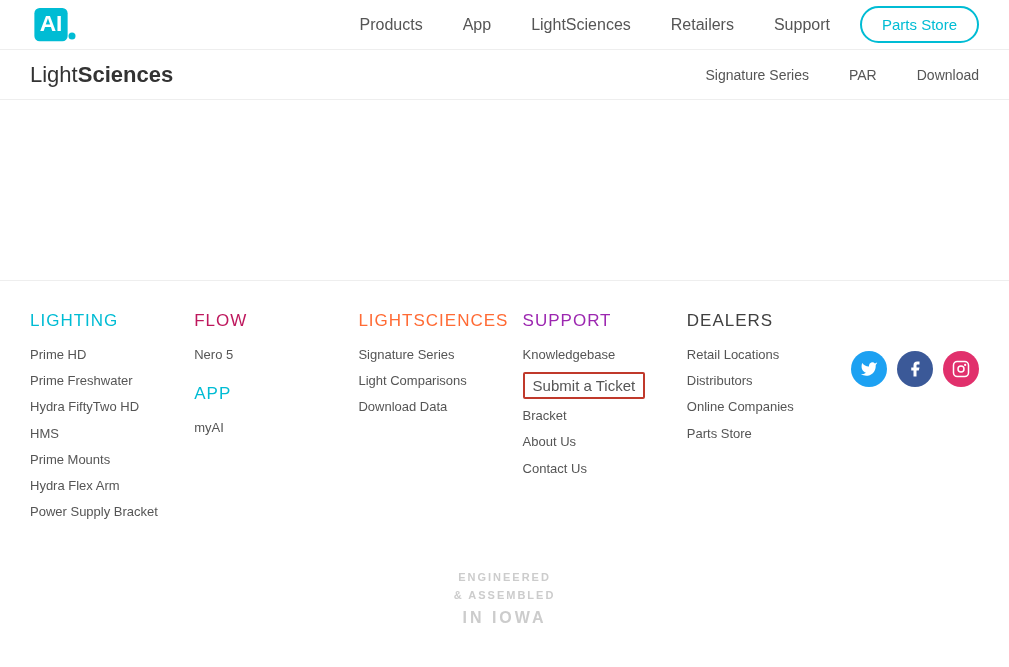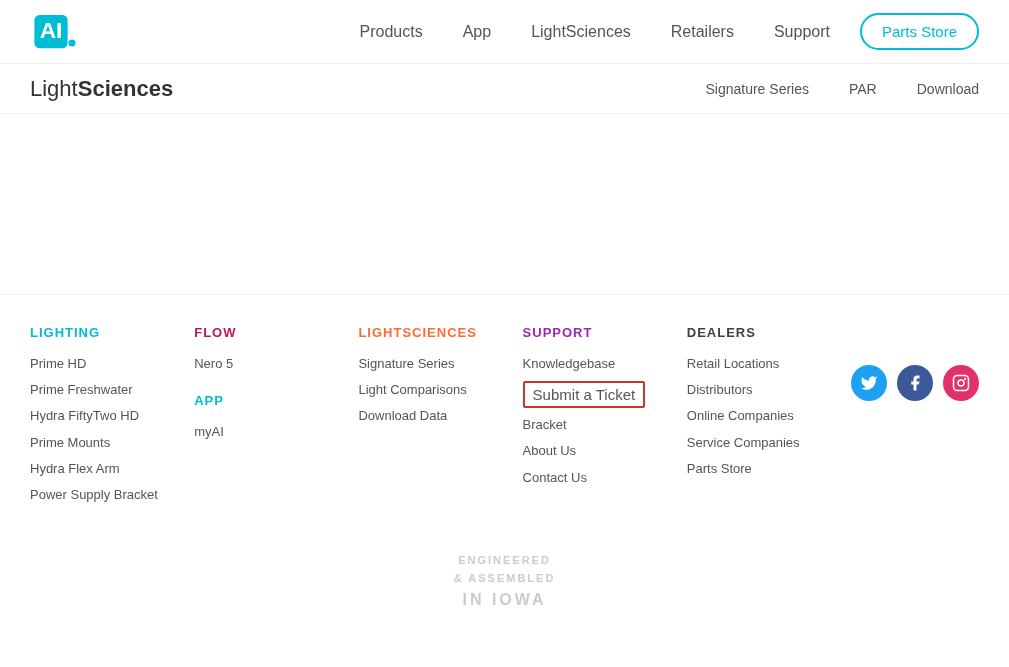--- a/index.html
+++ b/index.html
@@ -3,21 +3,21 @@
   <meta charset="utf-8">
   <style>
     * { margin: 0; padding: 0; box-sizing: border-box; }
     body { font-family: Arial, sans-serif; background: #fff; color: #333; font-size: 14px; }
 
     
     .top-nav {
       display: flex;
       align-items: center;
       padding: 0 30px;
-      height: 64px;
+      height: 50px;
       border-bottom: 1px solid #eee;
     }
     .logo-container {
       display: flex;
       align-items: center;
       margin-right: auto;
     }
     .logo-svg {
       width: 70px;
       height: 50px;
@@ -86,22 +86,22 @@
     .footer-columns {
       display: flex;
       gap: 0;
       margin-bottom: 30px;
     }
     .footer-col {
       flex: 1;
       min-width: 120px;
     }
     .footer-col-heading {
-      font-size: 13px;
-      font-weight: 700;
+      font-size: 17px;
+      font-weight: 400;
       letter-spacing: 1px;
       margin-bottom: 15px;
       text-transform: uppercase;
     }
     .footer-col-heading.lighting { color: #00bcd4; }
     .footer-col-heading.flow { color: #be185d; }
     .footer-col-heading.lightsciences { color: #ff6b35; }
     .footer-col-heading.support { color: #9c27b0; }
     .footer-col-heading.dealers { color: #404040; }
     .footer-col-heading.app { color: #00bcd4; margin-top: 20px; }
@@ -211,20 +211,21 @@
 </main>
 
 <footer class="footer">
   <div class="footer-columns">
 
     <div class="footer-col">
       <div class="footer-col-heading lighting">LIGHTING</div>
       <a class="footer-link" href="#">Prime HD</a>
       <a class="footer-link" href="#">Prime Freshwater</a>
       <a class="footer-link" href="#">Hydra FiftyTwo HD</a>
+      <a class="footer-link" href="#">HMS</a>
       <a class="footer-link" href="#">Prime Mounts</a>
       <a class="footer-link" href="#">Hydra Flex Arm</a>
       <a class="footer-link" href="#">Power Supply Bracket</a>
     </div>
 
     <div class="footer-col">
       <div class="footer-col-heading flow">FLOW</div>
       <a class="footer-link" href="#">Nero 5</a>
       <div class="footer-col-heading app">APP</div>
       <a class="footer-link" href="#">myAI</a>
@@ -244,21 +245,20 @@
       <a class="footer-link" href="#">Bracket</a>
       <a class="footer-link" href="#">About Us</a>
       <a class="footer-link" href="#">Contact Us</a>
     </div>
 
     <div class="footer-col">
       <div class="footer-col-heading dealers">DEALERS</div>
       <a class="footer-link" href="#">Retail Locations</a>
       <a class="footer-link" href="#">Distributors</a>
       <a class="footer-link" href="#">Online Companies</a>
-      <a class="footer-link" href="#">Service Companies</a>
       <a class="footer-link" href="#">Parts Store</a>
     </div>
 
     <div style="flex: 0.7; display: flex; flex-direction: column; align-items: flex-end; justify-content: flex-start; padding-top: 35px;">
       <div class="social-icons">
         <a class="social-icon twitter" href="#">
 
           <svg width="18" height="18" viewBox="0 0 24 24" fill="white">
             <path d="M23 3a10.9 10.9 0 01-3.14 1.53 4.48 4.48 0 00-7.86 3v1A10.66 10.66 0 013 4s-4 9 5 13a11.64 11.64 0 01-7 2c9 5 20 0 20-11.5a4.5 4.5 0 00-.08-.83A7.72 7.72 0 0023 3z"></path>
           </svg>

